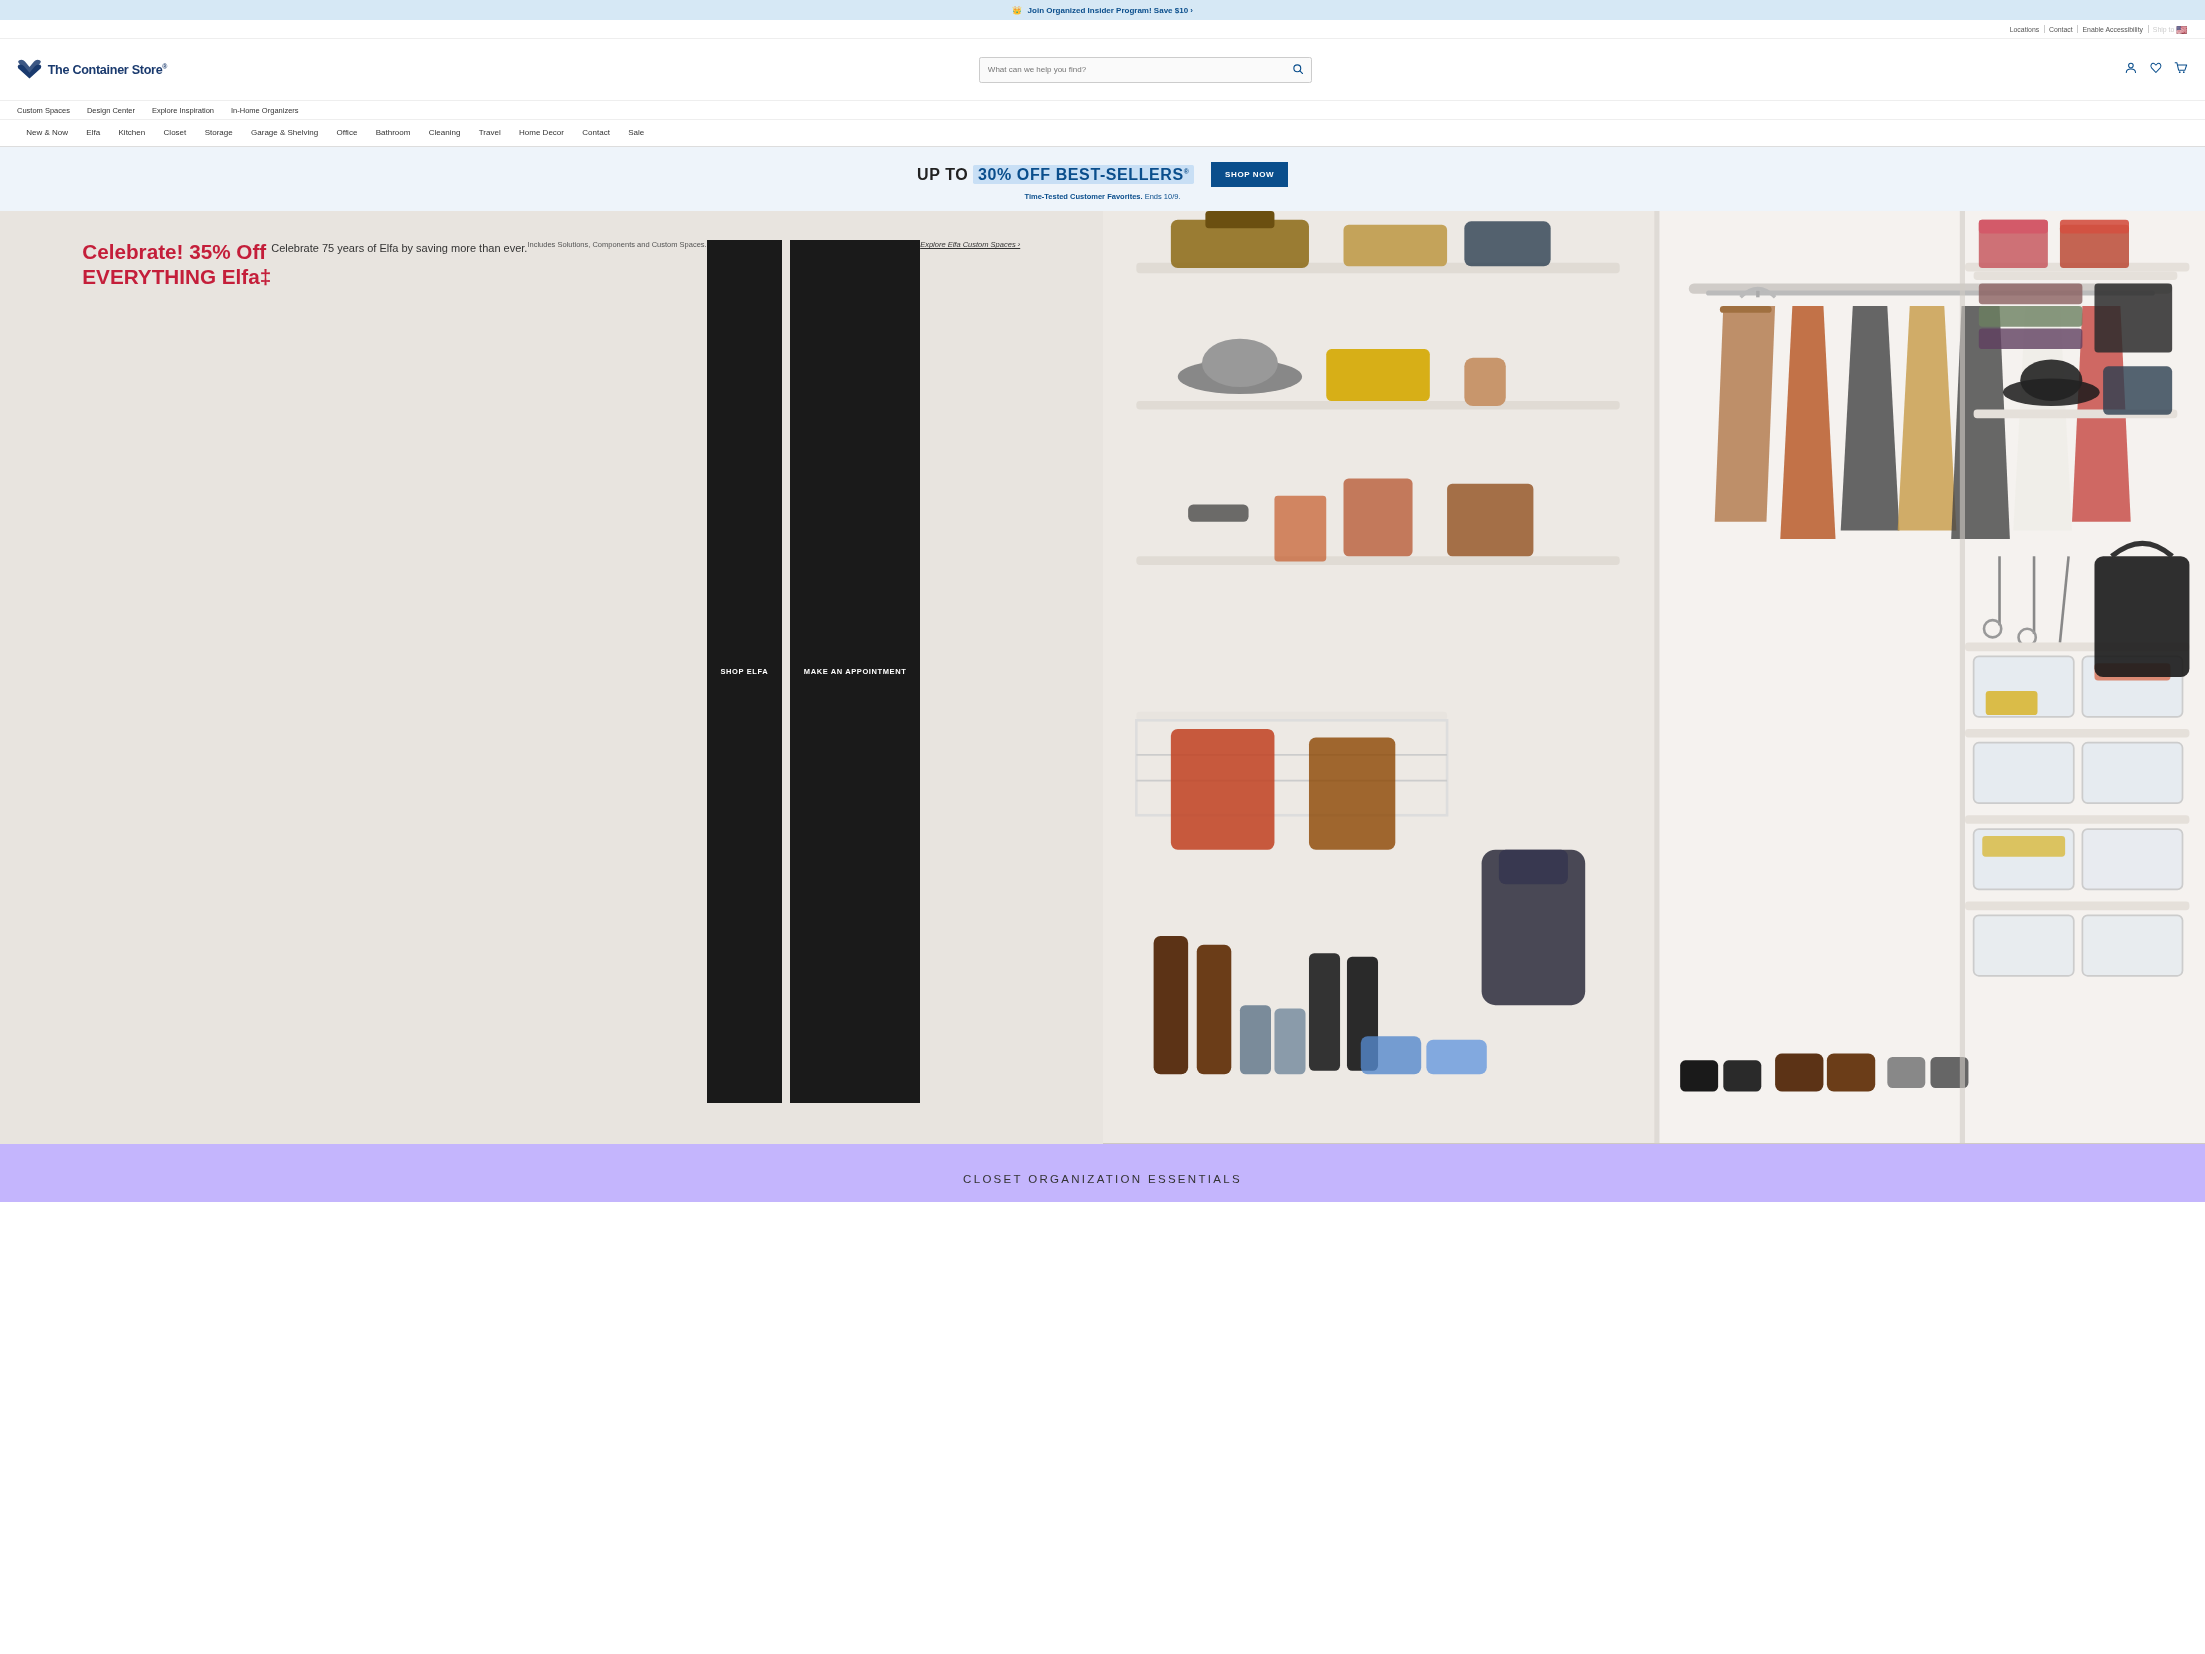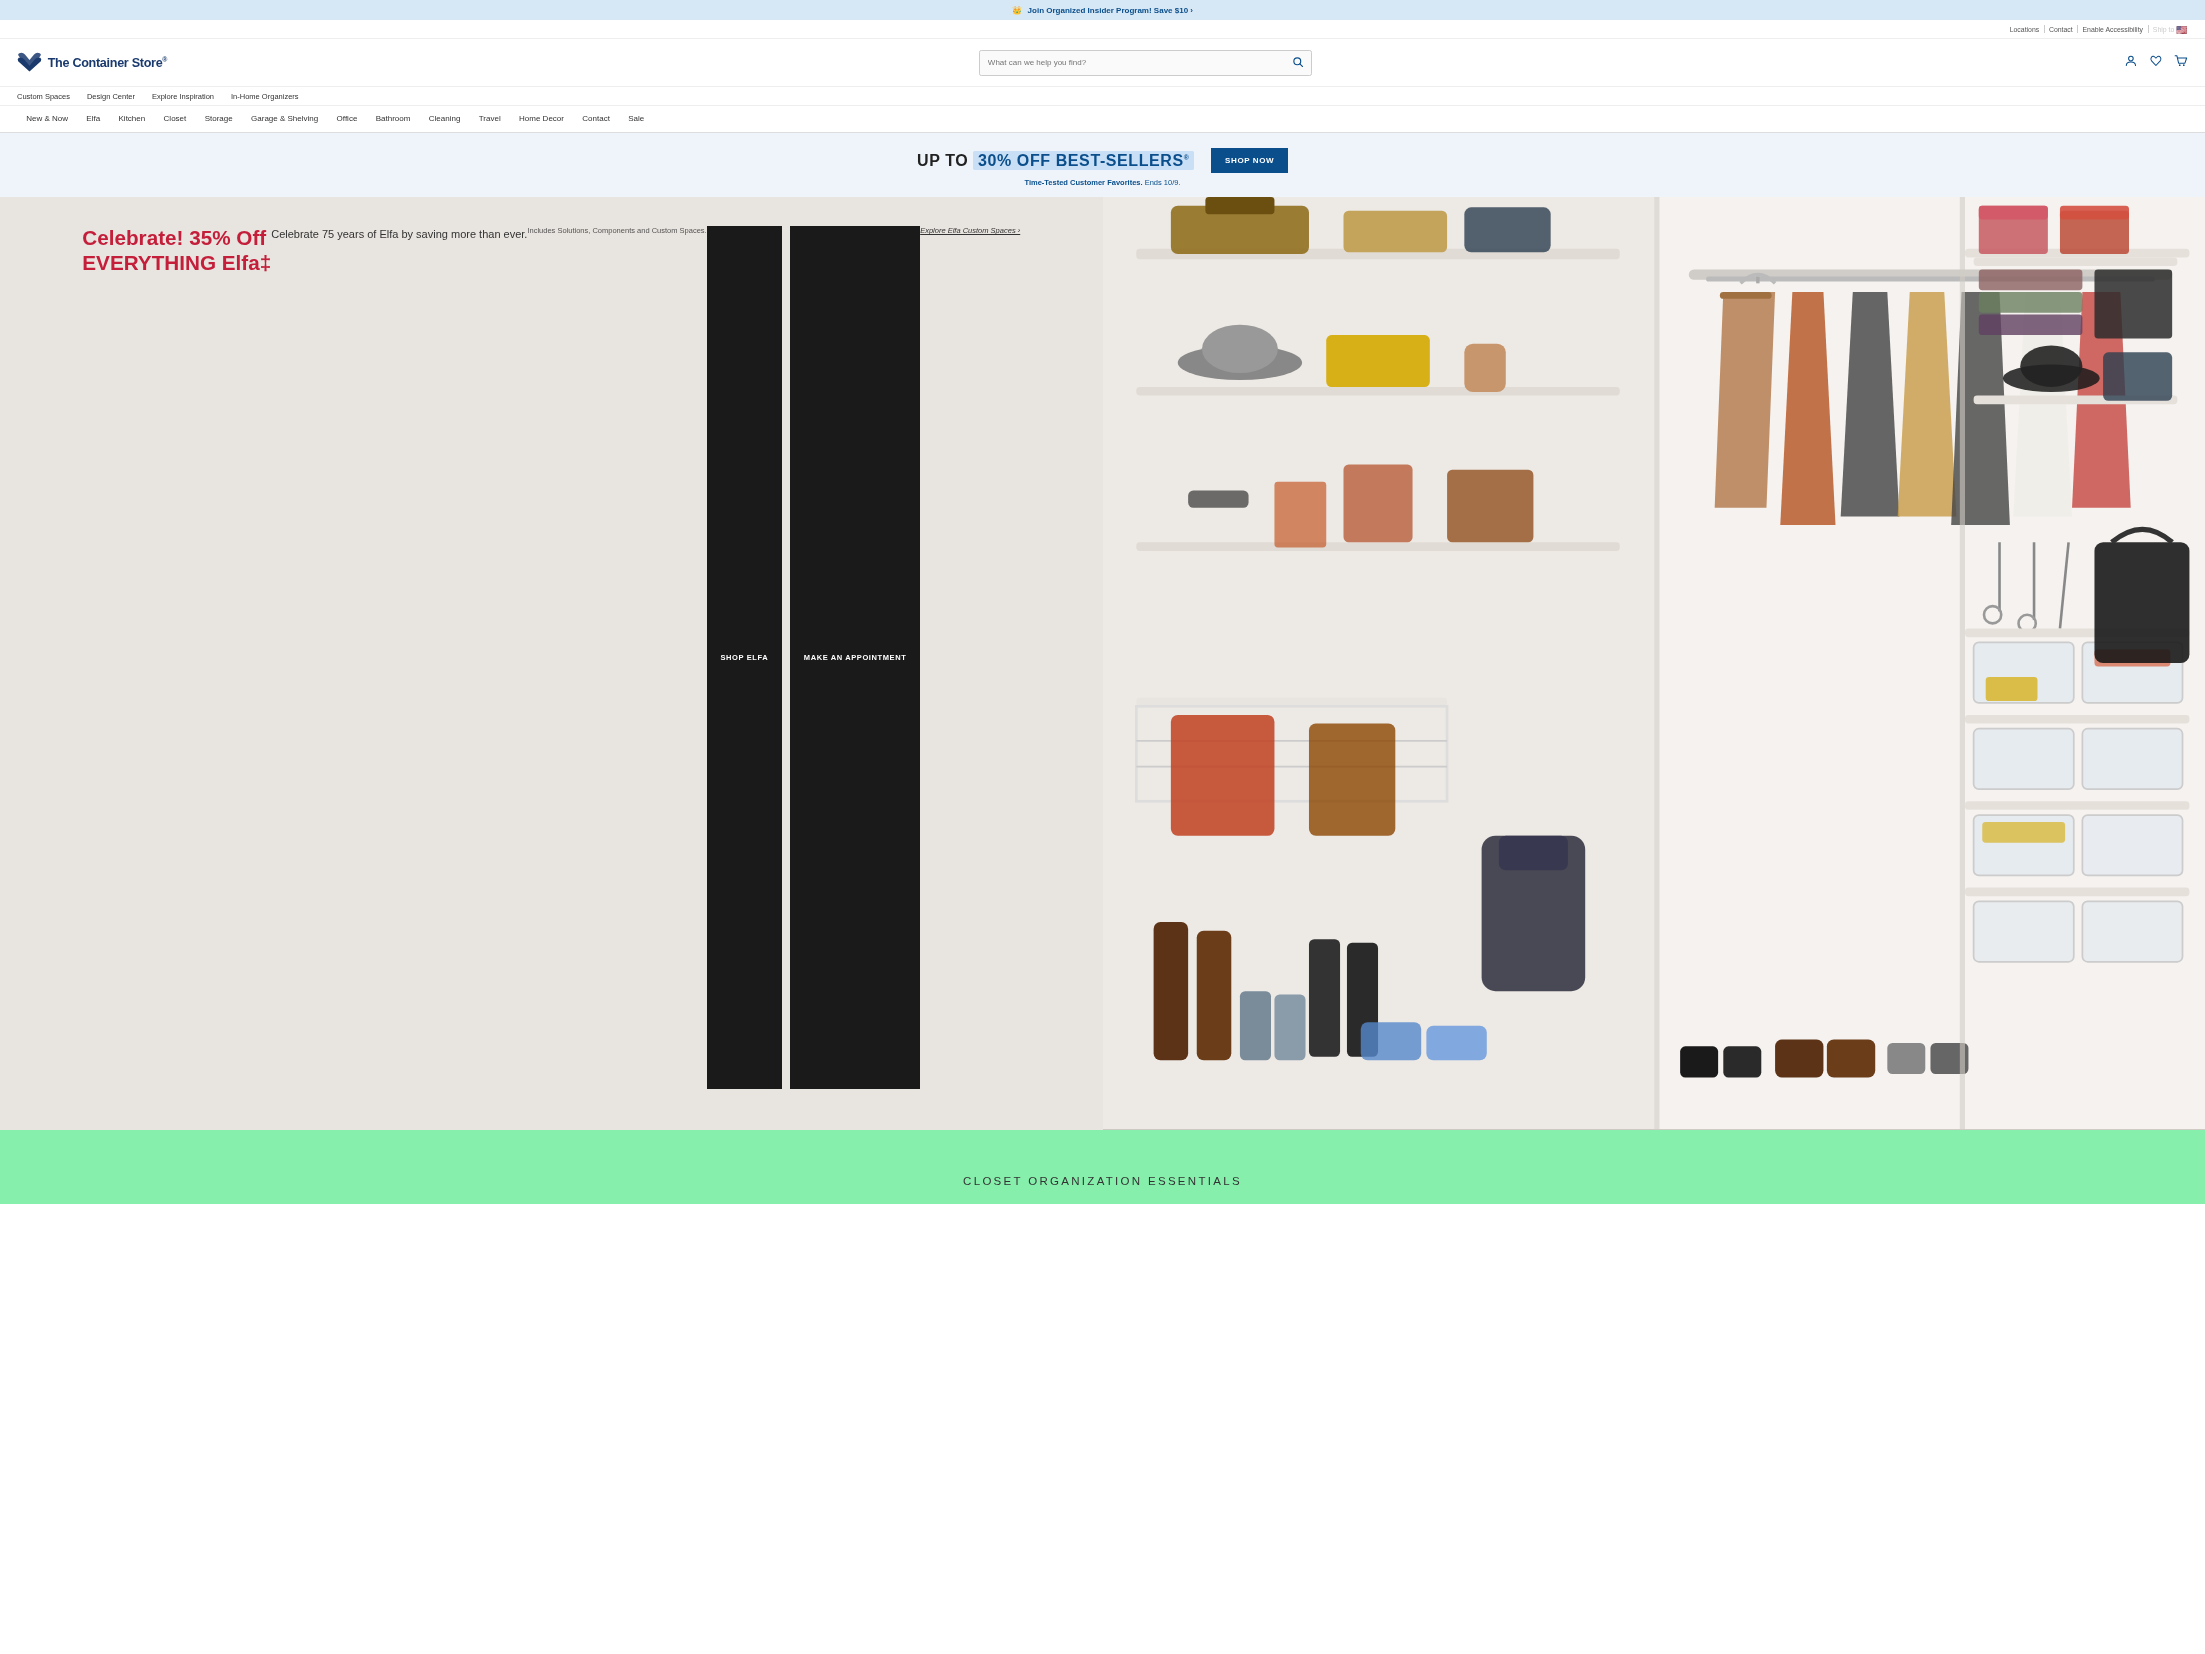--- a/index.html
+++ b/index.html
@@ -39,21 +39,21 @@
       align-items: center;
       justify-content: space-between;
       padding: 5.7px 17px;
       background: #fff;
     }
     .logo-area { display: flex; align-items: center; gap: 5.7px; }
 
     .search-bar {
       flex: 1;
       max-width: 333px;
-      margin: 5px 23px;
+      margin: 12px 23px;
       display: flex;
       align-items: center;
       border: 0.9px solid #ccc;
       border-radius: 2.3px;
       overflow: hidden;
       background: #fafafa;
     }
     .search-bar input {
       flex: 1;
       border: none;
@@ -198,22 +198,22 @@
     .hero-right {
       flex: 0 0 50%;
       overflow: hidden;
       position: relative;
       background: #b8b0a8;
     }
 
     
     .section-title-area {
       text-align: center;
-      padding: 45px 17px 17px;
-      background: #86efac;
+      padding: 29px 17px 17px;
+      background: #c4b5fd;
     }
     .section-title {
       font-size: 11.5px;
       font-weight: 300;
       letter-spacing: 2.3px;
       text-transform: uppercase;
       color: #333;
     }
 
     

